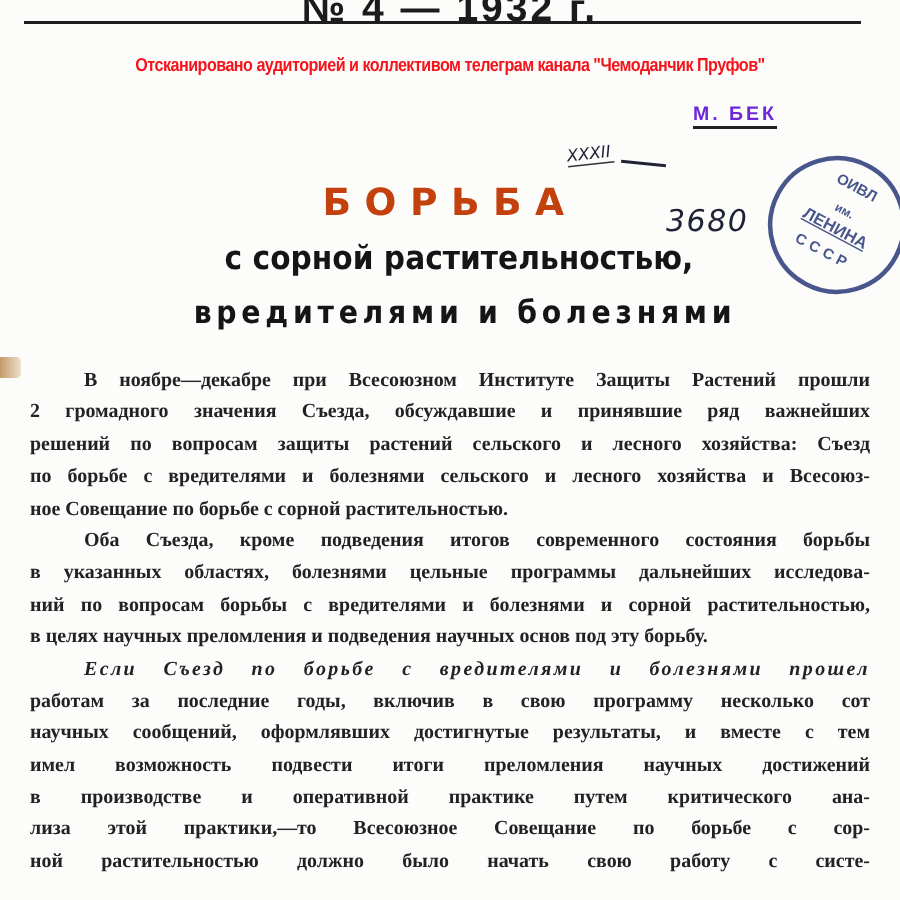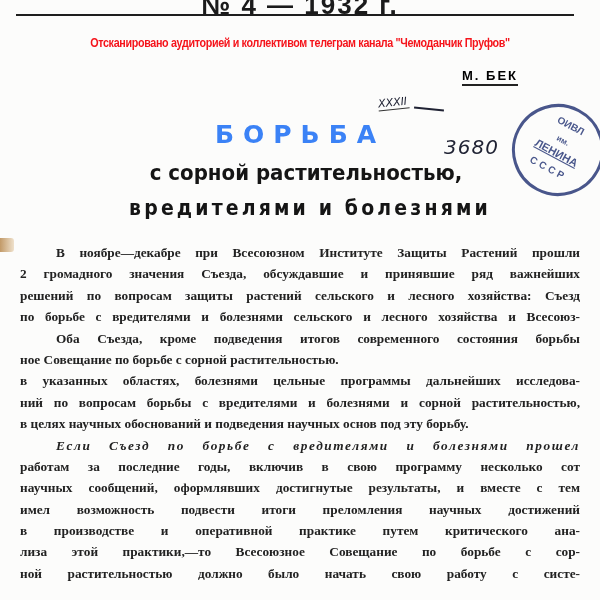--- a/index.html
+++ b/index.html
@@ -54,21 +54,21 @@
       white-space: nowrap;
     }
     .author {
       position: absolute;
       top: 68px;
       left: 462px;
       font-family: "Liberation Sans", sans-serif;
       font-weight: bold;
       font-size: 13px;
       letter-spacing: 2px;
-      color: #000000;
+      color: #6d28d9;
       border-bottom: 2px solid #222;
       padding-bottom: 1px;
     }
     .hand-note {
       position: absolute;
       top: 96px;
       left: 378px;
       font-family: "DejaVu Sans", sans-serif;
       font-style: italic;
       color: #1f2233;
@@ -147,21 +147,21 @@
     .title-main {
       position: absolute;
       top: 120px;
       left: 0;
       width: 600px;
       text-align: center;
       font-family: "DejaVu Sans", sans-serif;
       font-weight: bold;
       font-size: 25px;
       letter-spacing: 9px;
-      color: #3b82f6;
+      color: #c2410c;
     }
     .title-sub1 {
       position: absolute;
       top: 160px;
       left: 0;
       width: 612px;
       text-align: center;
       font-family: "DejaVu Sans", sans-serif;
       font-weight: bold;
       font-size: 22px;
@@ -245,25 +245,25 @@
   <div class="title-sub1">с сорной растительностью,</div>
   <div class="title-sub2">вредителями и болезнями</div>
 
   <div class="edge-mark"></div>
 
   <div class="body-text">
     <span class="line indent">В ноябре—декабре при Всесоюзном Институте Защиты Растений прошли</span>
     <span class="line">2 громадного значения Съезда, обсуждавшие и принявшие ряд важнейших</span>
     <span class="line">решений по вопросам защиты растений сельского и лесного хозяйства: Съезд</span>
     <span class="line">по борьбе с вредителями и болезнями сельского и лесного хозяйства и Всесоюз-</span>
+    <span class="line last">ное Совещание по борьбе с сорной растительностью.</span>
     <span class="line indent">Оба Съезда, кроме подведения итогов современного состояния борьбы</span>
-    <span class="line last">ное Совещание по борьбе с сорной растительностью.</span>
     <span class="line">в указанных областях, болезнями цельные программы дальнейших исследова-</span>
     <span class="line">ний по вопросам борьбы с вредителями и болезнями и сорной растительностью,</span>
-    <span class="line last">в целях научных обоснований и подведения научных основ под эту борьбу.</span>
+    <span class="line last">в целях научных преломления и подведения научных основ под эту борьбу.</span>
     <span class="line indent spaced">Если Съезд по борьбе с вредителями и болезнями прошел</span>
     <span class="line">работам за последние годы, включив в свою программу несколько сот</span>
     <span class="line">научных сообщений, оформлявших достигнутые результаты, и вместе с тем</span>
     <span class="line">имел возможность подвести итоги преломления научных достижений</span>
     <span class="line">в производстве и оперативной практике путем критического ана-</span>
     <span class="line">лиза этой практики,—то Всесоюзное Совещание по борьбе с сор-</span>
     <span class="line">ной растительностью должно было начать свою работу с систе-</span>
 
   </div>
 

